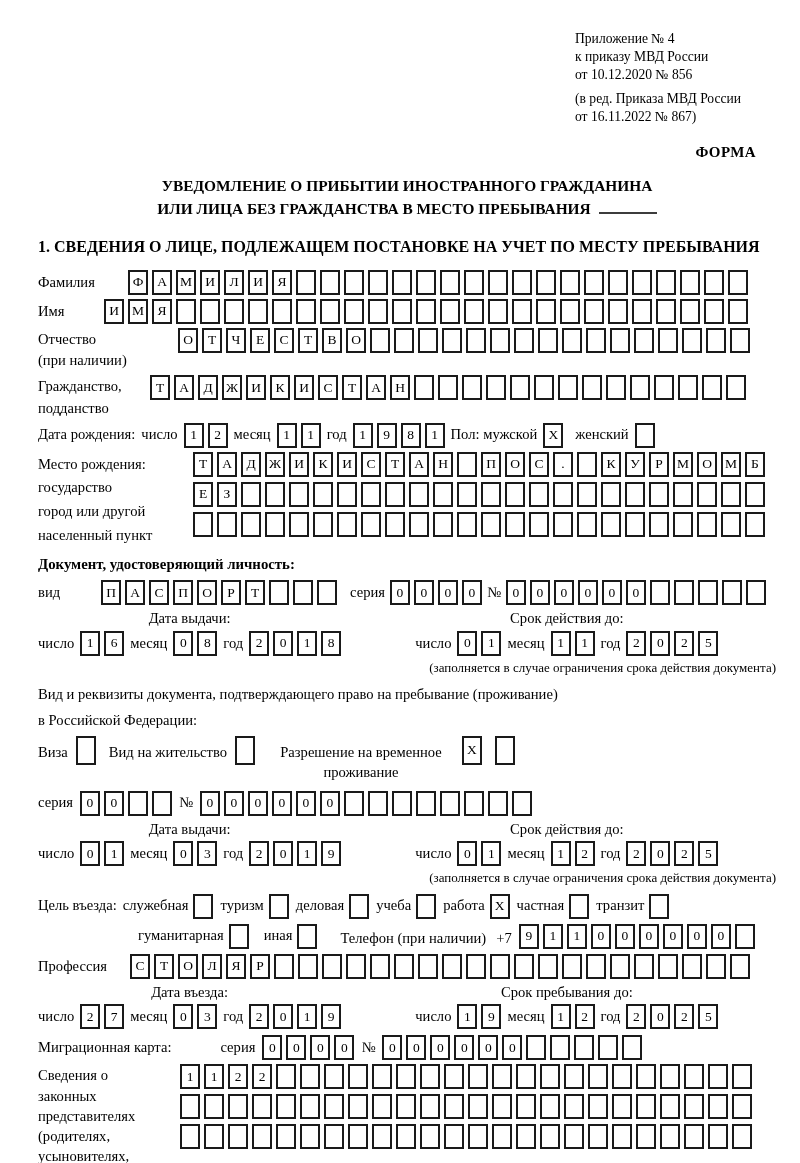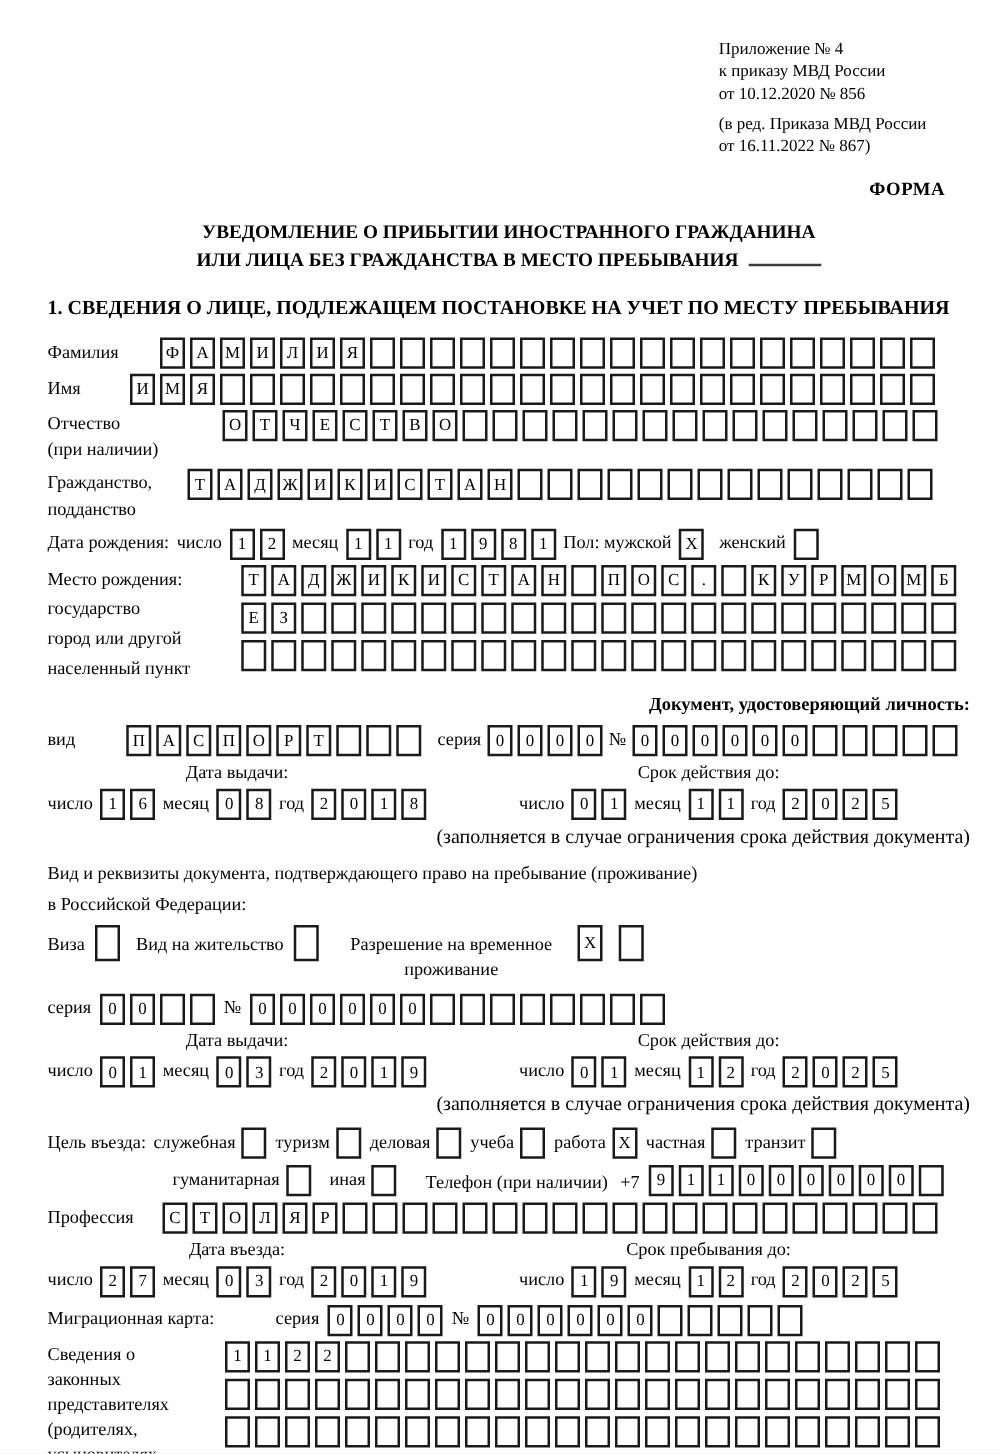--- a/index.html
+++ b/index.html
@@ -32,28 +32,28 @@
 
   .w-sur  { width:90px; }  .w-name { width:66px; }
   .w-patr { width:140px; } .w-cit  { width:112px; }
   .w-place{ width:155px; } .w-prof { width:92px; }
   .w-reps { width:142px; line-height:1.38; }
   .w-vid  { width:58px; }
 
   .gap6 > * { margin-right:6px; } .gap6 > *:last-child { margin-right:0; }
   .sp { display:inline-block; flex:none; }
 
-  .center-bold { text-align:right; font-weight:bold; margin:8px 0 5px; font-size:14.8px; }
+  .center-bold { text-align:left; font-weight:bold; margin:8px 0 5px; font-size:14.8px; }
 
   .drow { display:flex; margin-bottom:0; }
   .dblock { flex:none; }
   .dblock .dt { text-align:center; margin-bottom:2px; }
   .dgrp { display:flex; align-items:center; gap:6px; }
   .dblock.right { margin-left:74px; }
-  .note { font-size:16px; text-align:right; margin:3px 0 7px; }
+  .note { font-size:13px; text-align:right; margin:3px 0 7px; }
 
   .intro { line-height:1.55; margin:3px 0 2px; }
   .permits { display:flex; align-items:flex-start; margin:4px 0 8px; }
   .pg { display:flex; align-items:flex-start; margin-right:13px; }
   .pg:last-child { margin-right:0; }
   .plbl { padding-top:6px; margin-right:8px; line-height:1.4; }
   .plbl.c2 { width:186px; text-align:center; }
   .plbl.c3 { width:198px; text-align:center; }
 
   .goals { display:flex; align-items:center; margin-bottom:5px; }

